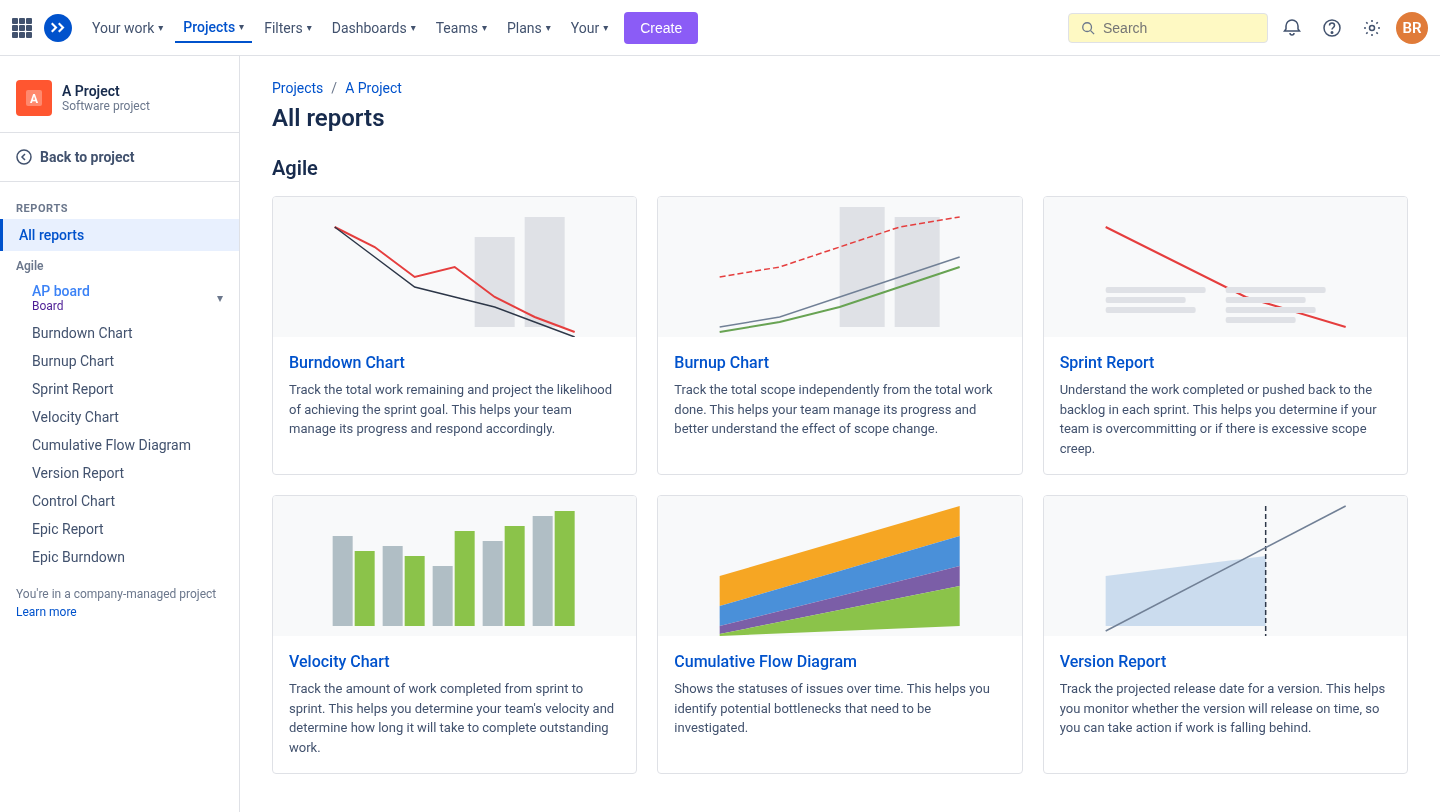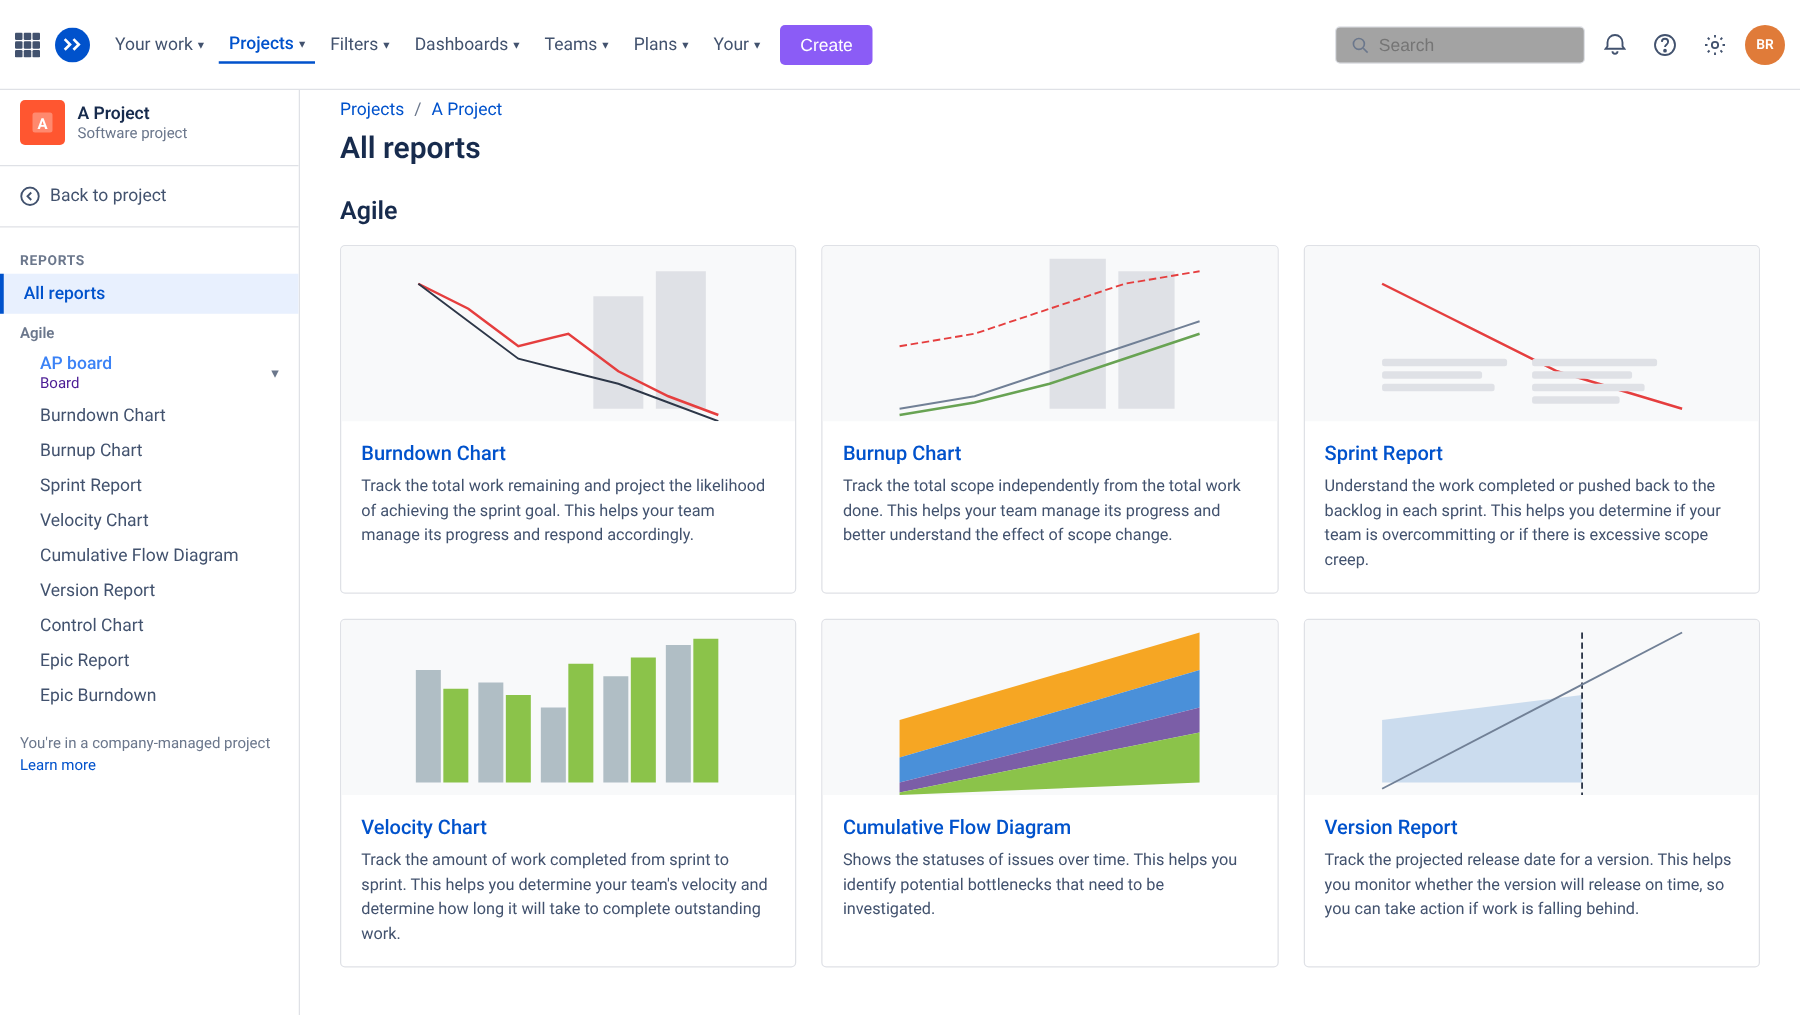--- a/index.html
+++ b/index.html
@@ -2,21 +2,21 @@
 <html><head>
   <meta charset="utf-8">
   <style>
     * { box-sizing: border-box; margin: 0; padding: 0; }
     body { font-family: -apple-system, BlinkMacSystemFont, 'Segoe UI', Roboto, sans-serif; background: #fff; color: #172b4d; }
 
     
     .top-nav {
       display: flex;
       align-items: center;
-      height: 72px;
+      height: 56px;
       background: #fff;
       border-bottom: 1px solid #dfe1e6;
       padding: 0 12px;
       gap: 4px;
       position: fixed;
       top: 0; left: 0; right: 0;
       z-index: 100;
     }
     .nav-logo {
       display: flex;
@@ -54,21 +54,21 @@
     }
     .nav-right {
       display: flex;
       align-items: center;
       gap: 8px;
       margin-left: auto;
     }
     .search-bar {
       display: flex;
       align-items: center;
-      background: #a3a3a3;
+      background: #fef9c3;
       border: 1px solid #dfe1e6;
       border-radius: 4px;
       padding: 6px 12px;
       gap: 8px;
       width: 200px;
     }
     .search-bar input {
       border: none;
       background: transparent;
       font-size: 14px;
@@ -89,21 +89,21 @@
     }
     .avatar {
       width: 32px;
       height: 32px;
       border-radius: 50%;
       background: #e07b39;
       display: flex;
       align-items: center;
       justify-content: center;
       color: #fff;
-      font-size: 11px;
+      font-size: 15px;
       font-weight: 600;
       cursor: pointer;
     }
 
     
     .app-layout {
       display: flex;
       margin-top: 56px;
     }
 
@@ -141,20 +141,21 @@
     .project-type { font-size: 12px; color: #6b778c; }
     .sidebar-divider { height: 1px; background: #dfe1e6; margin: 8px 0; }
     .sidebar-back {
       display: flex;
       align-items: center;
       gap: 8px;
       padding: 8px 16px;
       font-size: 14px;
       color: #42526e;
       cursor: pointer;
+      font-weight: bold;
     }
     .sidebar-section-label {
       padding: 12px 16px 4px;
       font-size: 11px;
       font-weight: 700;
       color: #6b778c;
       text-transform: uppercase;
       letter-spacing: 0.05em;
     }
     .sidebar-item {

